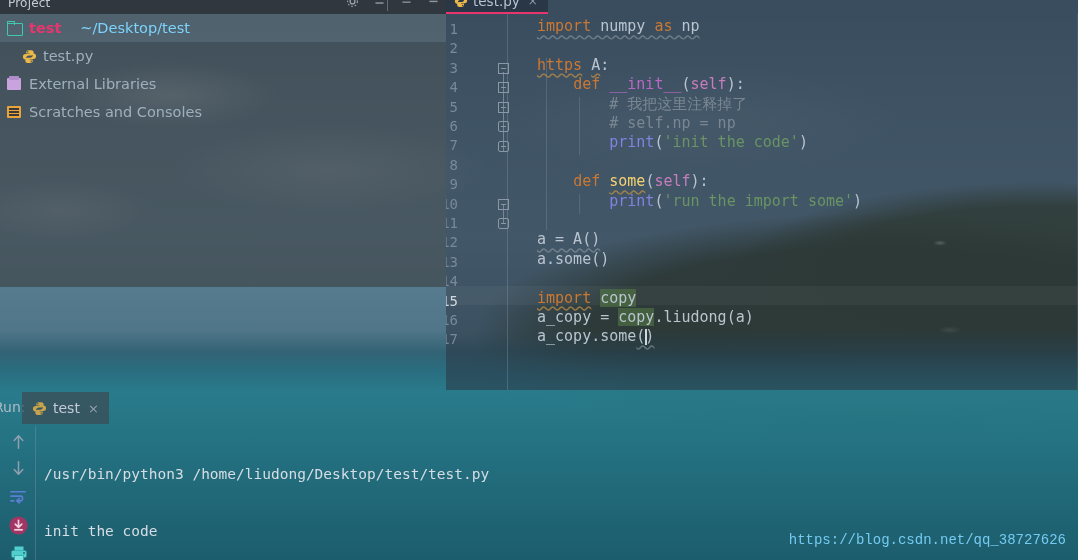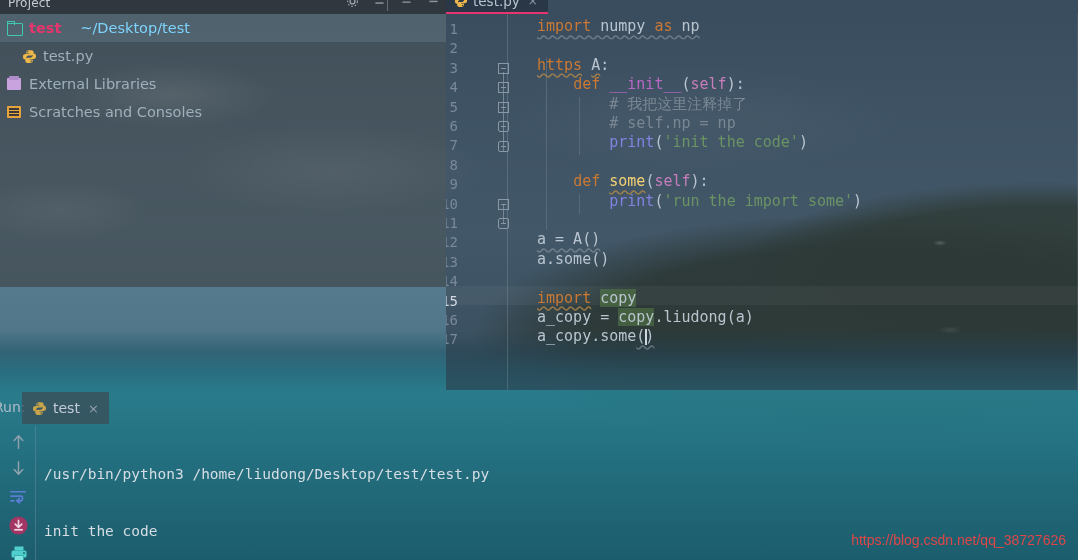--- a/index.html
+++ b/index.html
@@ -290,23 +290,23 @@
     position: absolute; left: 44px; top: 36px;
     font-family: "DejaVu Sans Mono", monospace;
     font-size: 14.5px;
     line-height: 19.3px;
     color: #d6dde4;
     white-space: pre;
   }
   #watermark {
     position: absolute;
     right: 12px; bottom: 12px;
-    font-family: Liberation Sans, sans-serif;
+    font-family: Liberation Mono, monospace;
     font-size: 14px;
-    color: #ef4444;
+    color: #7dd3fc;
     opacity: .92;
   }
 </style>
 </head>
 <body>
 
 <div id="bg"></div>
 
 <div id="project-panel">
 

